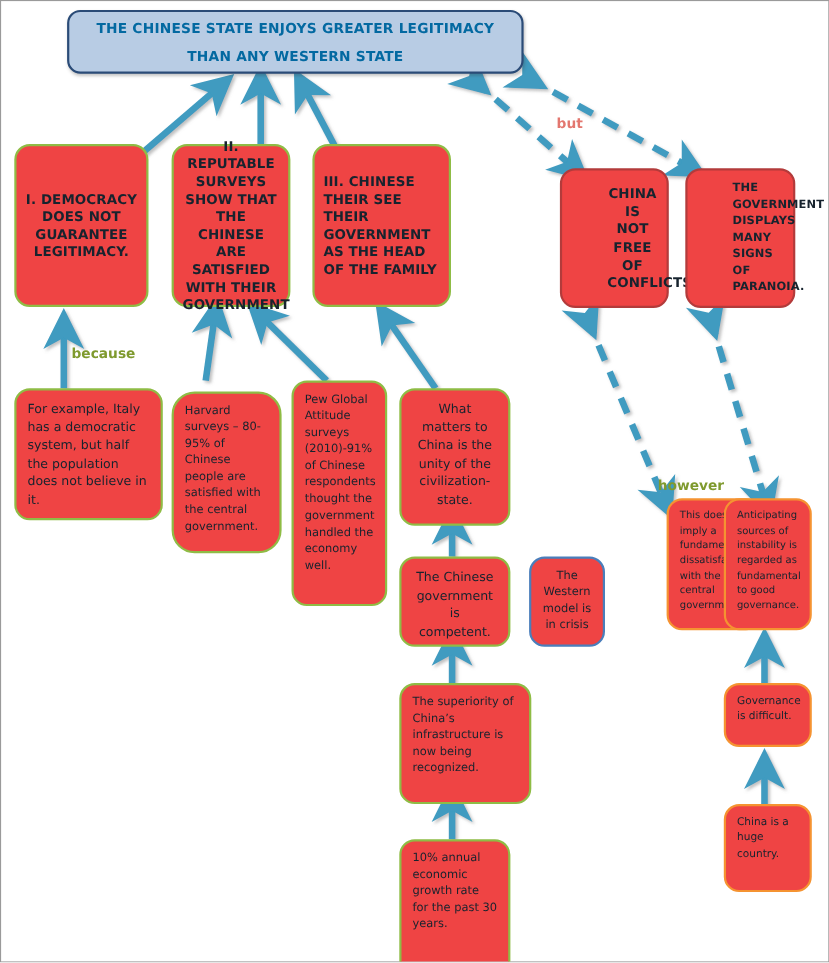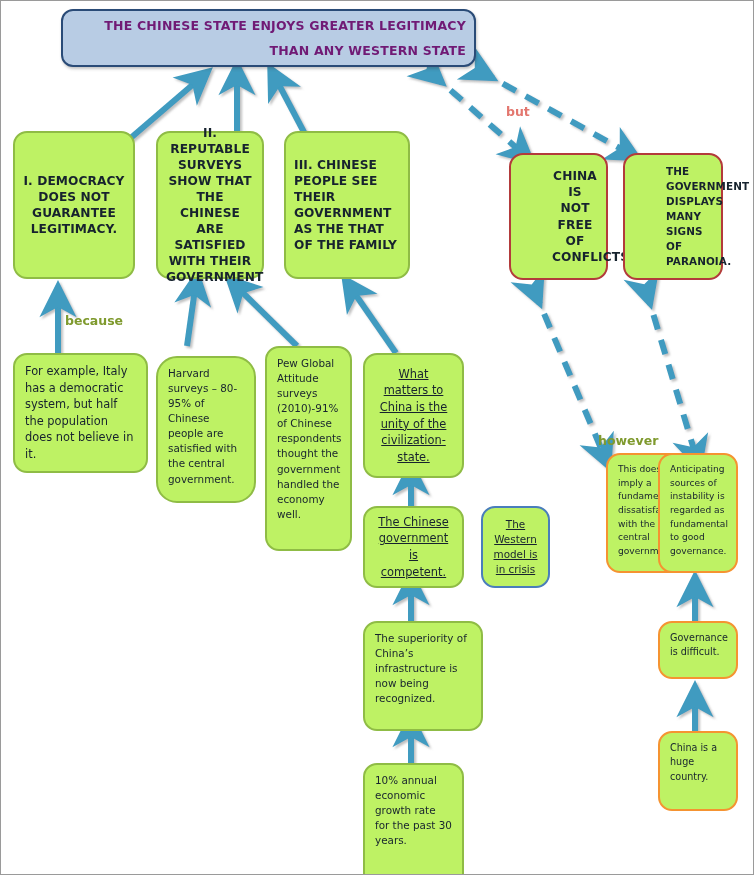--- a/index.html
+++ b/index.html
@@ -22,38 +22,38 @@
     width:754px; height:875px;
     pointer-events:none;
   }
   .node{
     position:absolute;
     box-sizing:border-box;
     display:flex;
     align-items:center;
     justify-content:center;
     border-radius:14px;
-    background:#bef264;
+    background:#ef4444;
     color:#17232e;
     line-height:1.32;
     padding:6px 8px;
     z-index:3;
   }
   .node .txt{ display:block; width:100%; }
 
   
   .thesis{
     background:#b8cce4;
     border:2px solid #2a4b77;
     border-radius:12px;
-    color:#701a75;
+    color:#0369a1;
     font-weight:bold;
     font-size:12.5px;
     letter-spacing:.2px;
-    text-align:right;
+    text-align:center;
     line-height:2.0;
     box-shadow:1px 2px 3px rgba(60,60,60,.30);
   }
   
   .green{ border:2.5px solid #8fbc45; }
   .red{ border:2.5px solid #b33b3b;padding-left:41px; }
   .orange{ border:2.5px solid #f59331; }
   .blue{ border:2.5px solid #4a7ebb; }
 
   .claim{
@@ -63,21 +63,21 @@
     letter-spacing:.1px;
   }
   .claim-left{ text-align:left; }
   .evidence{
     font-size:11.4px;
     text-align:left;
     padding:8px 10px;
     align-items:flex-start;
     line-height:1.45;
   }
-  .evidence-center{ text-align:center; align-items:center;text-decoration:underline; }
+  .evidence-center{ text-align:center; align-items:flex-start; }
   .small{ font-size:9.6px; line-height:1.5; }
   .xsmall{ font-size:9.1px; line-height:1.5; }
   .mid{ font-size:10.4px; line-height:1.45; }
 
   .conn-label{
     position:absolute;
     font-size:12.5px;
     font-weight:bold;
     z-index:4;
     white-space:nowrap;
@@ -137,21 +137,21 @@
 
   <div class="node green claim" style="left:12px; top:130px; width:122px; height:148px;">
     <span class="txt">I. DEMOCRACY DOES NOT GUARANTEE LEGITIMACY.</span>
   </div>
 
   <div class="node green claim" style="left:155px; top:130px; width:108px; height:148px;">
     <span class="txt">II. REPUTABLE SURVEYS SHOW THAT THE CHINESE ARE SATISFIED WITH THEIR GOVERNMENT</span>
   </div>
 
   <div class="node green claim claim-left" style="left:283px; top:130px; width:126px; height:148px;">
-    <span class="txt">III. CHINESE PEOPLE SEE THEIR GOVERNMENT AS THE THAT OF THE FAMILY</span>
+    <span class="txt">III. CHINESE THEIR SEE THEIR GOVERNMENT AS THE HEAD OF THE FAMILY</span>
   </div>
 
   <div class="node red claim" style="left:508px; top:152px; width:99px; height:127px;">
     <span class="txt">CHINA IS NOT FREE OF CONFLICTS</span>
   </div>
 
   <div class="node red claim claim-left mid" style="left:622px; top:152px; width:100px; height:127px;">
     <span class="txt">THE GOVERNMENT DISPLAYS MANY SIGNS OF PARANOIA.</span>
   </div>
 

